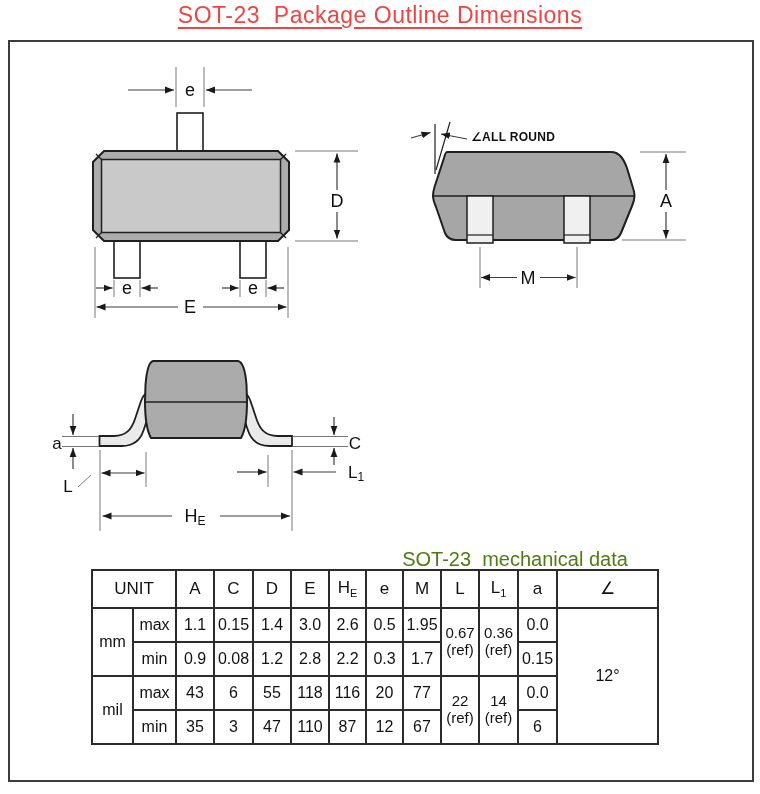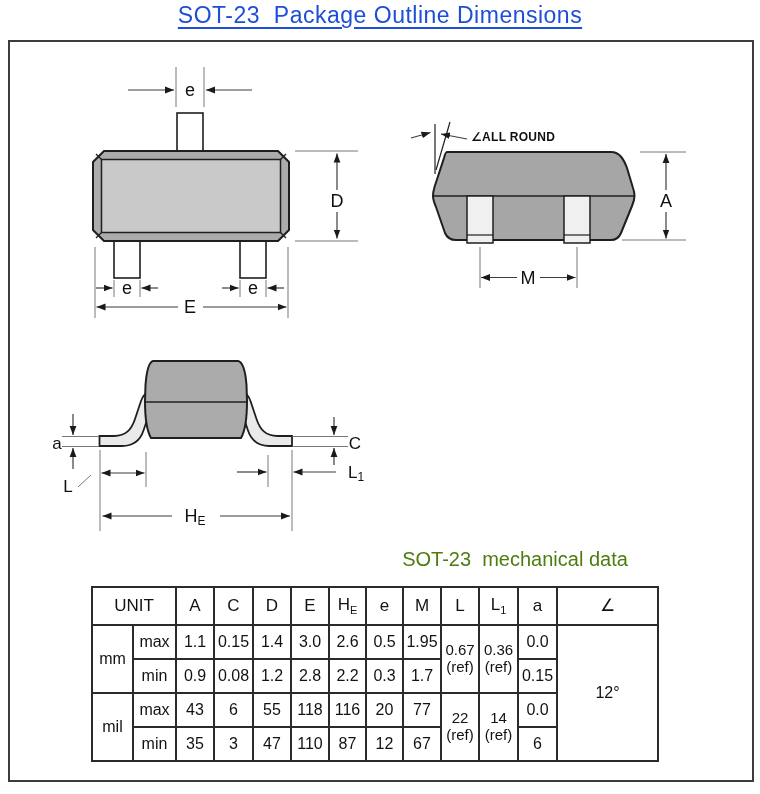--- a/index.html
+++ b/index.html
@@ -2,34 +2,34 @@
 <html><head>
 <meta charset="utf-8">
 <style>
   html,body{margin:0;padding:0;background:#ffffff;}
   #stage{
     position:relative;width:760px;height:794px;background:#fff;overflow:hidden;
     font-family:"Liberation Sans","DejaVu Sans",sans-serif;color:#111;
   }
   .page-title{
     position:absolute;top:2px;left:0;width:760px;text-align:center;
-    font-size:23px;letter-spacing:.5px;color:#1d4ed8;white-space:pre;
+    font-size:23px;letter-spacing:.5px;color:#ef4444;white-space:pre;
     text-decoration:underline;text-decoration-thickness:2px;text-underline-offset:4px;
   }
   .frame{
     position:absolute;left:8px;top:40px;width:746px;height:742px;
     border:2px solid #3c3c3c;box-sizing:border-box;
   }
   svg{position:absolute;left:0;top:0;}
   .mech-title{
     position:absolute;left:360px;top:548px;width:310px;text-align:center;
     font-size:20px;color:#4d7c0f;white-space:pre;
   }
   table.mech{
-    position:absolute;left:91px;top:586px;border-collapse:collapse;table-layout:fixed;
+    position:absolute;left:91px;top:569px;border-collapse:collapse;table-layout:fixed;
     font-size:16px;color:#121212;
   }
   table.mech th,table.mech td{
     border:2px solid #2b2b2b;text-align:center;vertical-align:middle;
     padding:0;font-weight:400;line-height:1.12;
   }
   table.mech tr.hdr th{height:36px;font-size:17px;}
   table.mech tr.row td{height:32px;margin-top:47px;}
   table.mech .ref div{font-size:15px;}
   .sub{font-size:11px;vertical-align:sub;}

